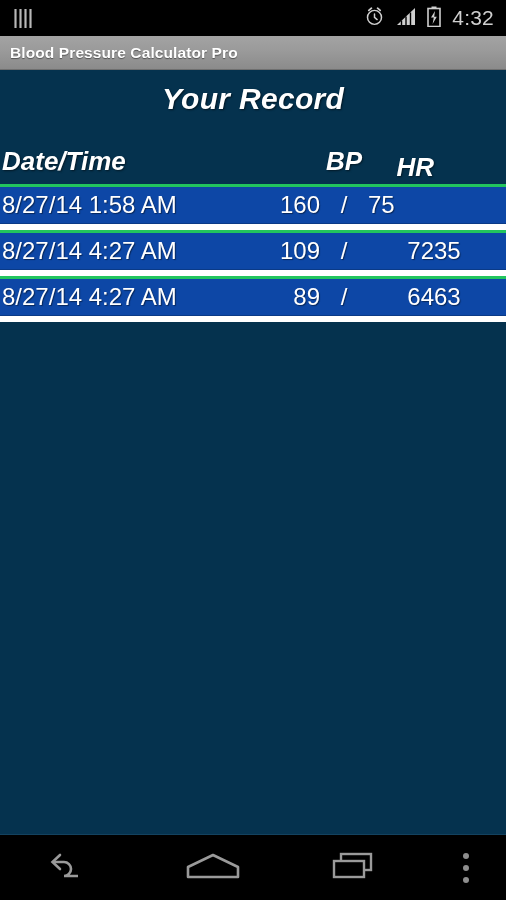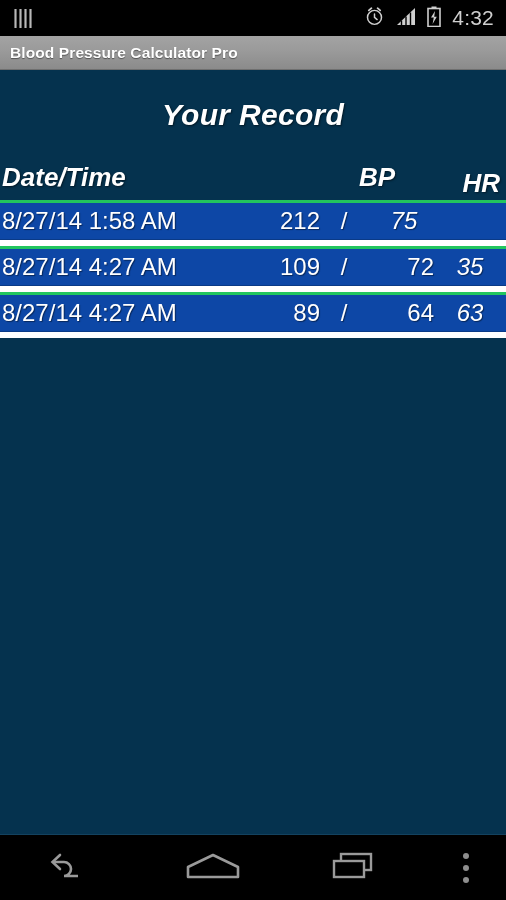--- a/index.html
+++ b/index.html
@@ -85,21 +85,21 @@
     position: relative;
     overflow: hidden;
   }
 
   .page-title {
     text-align: center;
     color: #ffffff;
     font-size: 30px;
     font-style: italic;
     font-weight: bold;
-    padding-top: 28px;
+    padding-top: 12px;
     letter-spacing: 0.3px;
     text-shadow: 1px 1px 2px rgba(0,0,0,0.55);
   }
 
   
   .record-table {
     margin-top: 26px;
     width: 100%;
   }
 
@@ -107,21 +107,20 @@
     display: flex;
     align-items: center;
     height: 40px;
     width: 100%;
   }
 
   .header-row {
     height: 38px;
     background: transparent;
     margin-bottom: 4px;
-    gap: 33px;
   }
   .header-row .cell {
     color: #ffffff;
     font-size: 26px;
     font-style: italic;
     font-weight: bold;
     text-shadow: 1px 1px 2px rgba(0,0,0,0.5);
   }
 
   .data-row {
@@ -139,21 +138,21 @@
     font-size: 24px;
     font-weight: normal;
     text-shadow: 1px 1px 1px rgba(0,0,0,0.45);
   }
 
   
   .c-datetime { width: 236px; padding-left: 2px; text-align: left; }
   .c-sys      { width: 84px;  text-align: right; }
   .c-slash    { width: 48px;  text-align: center; }
   .c-dia      { width: 66px;  text-align: right; }
-  .c-hr       { width: 72px;  text-align: center; font-style: italic; }
+  .c-hr       { width: 72px;  text-align: left; }
 
   .header-row .c-datetime { text-align: left; }
   .header-row .c-bp  { width: 132px; text-align: right; padding-right: 6px;}
   .header-row .c-hrh { width: 66px;  text-align: right; margin-top: 12px; }
 
   .table-bottom-sep {
     height: 6px;
     background: #ffffff;
     width: 100%;
   }
@@ -236,21 +235,21 @@
     <div class="record-table">
 
       <div class="row header-row">
         <span class="cell c-datetime">Date/Time</span>
         <span class="cell c-bp">BP</span>
         <span class="cell c-hrh">HR</span>
       </div>
 
       <div class="row data-row">
         <span class="cell c-datetime">8/27/14 1:58 AM</span>
-        <span class="cell c-sys">212</span>
+        <span class="cell c-sys">160</span>
         <span class="cell c-slash">/</span>
         <span class="cell c-hr">75</span>
       </div>
       <div class="row-sep"></div>
 
       <div class="row data-row">
         <span class="cell c-datetime">8/27/14 4:27 AM</span>
         <span class="cell c-sys">109</span>
         <span class="cell c-slash">/</span>
         <span class="cell c-dia">72</span>

